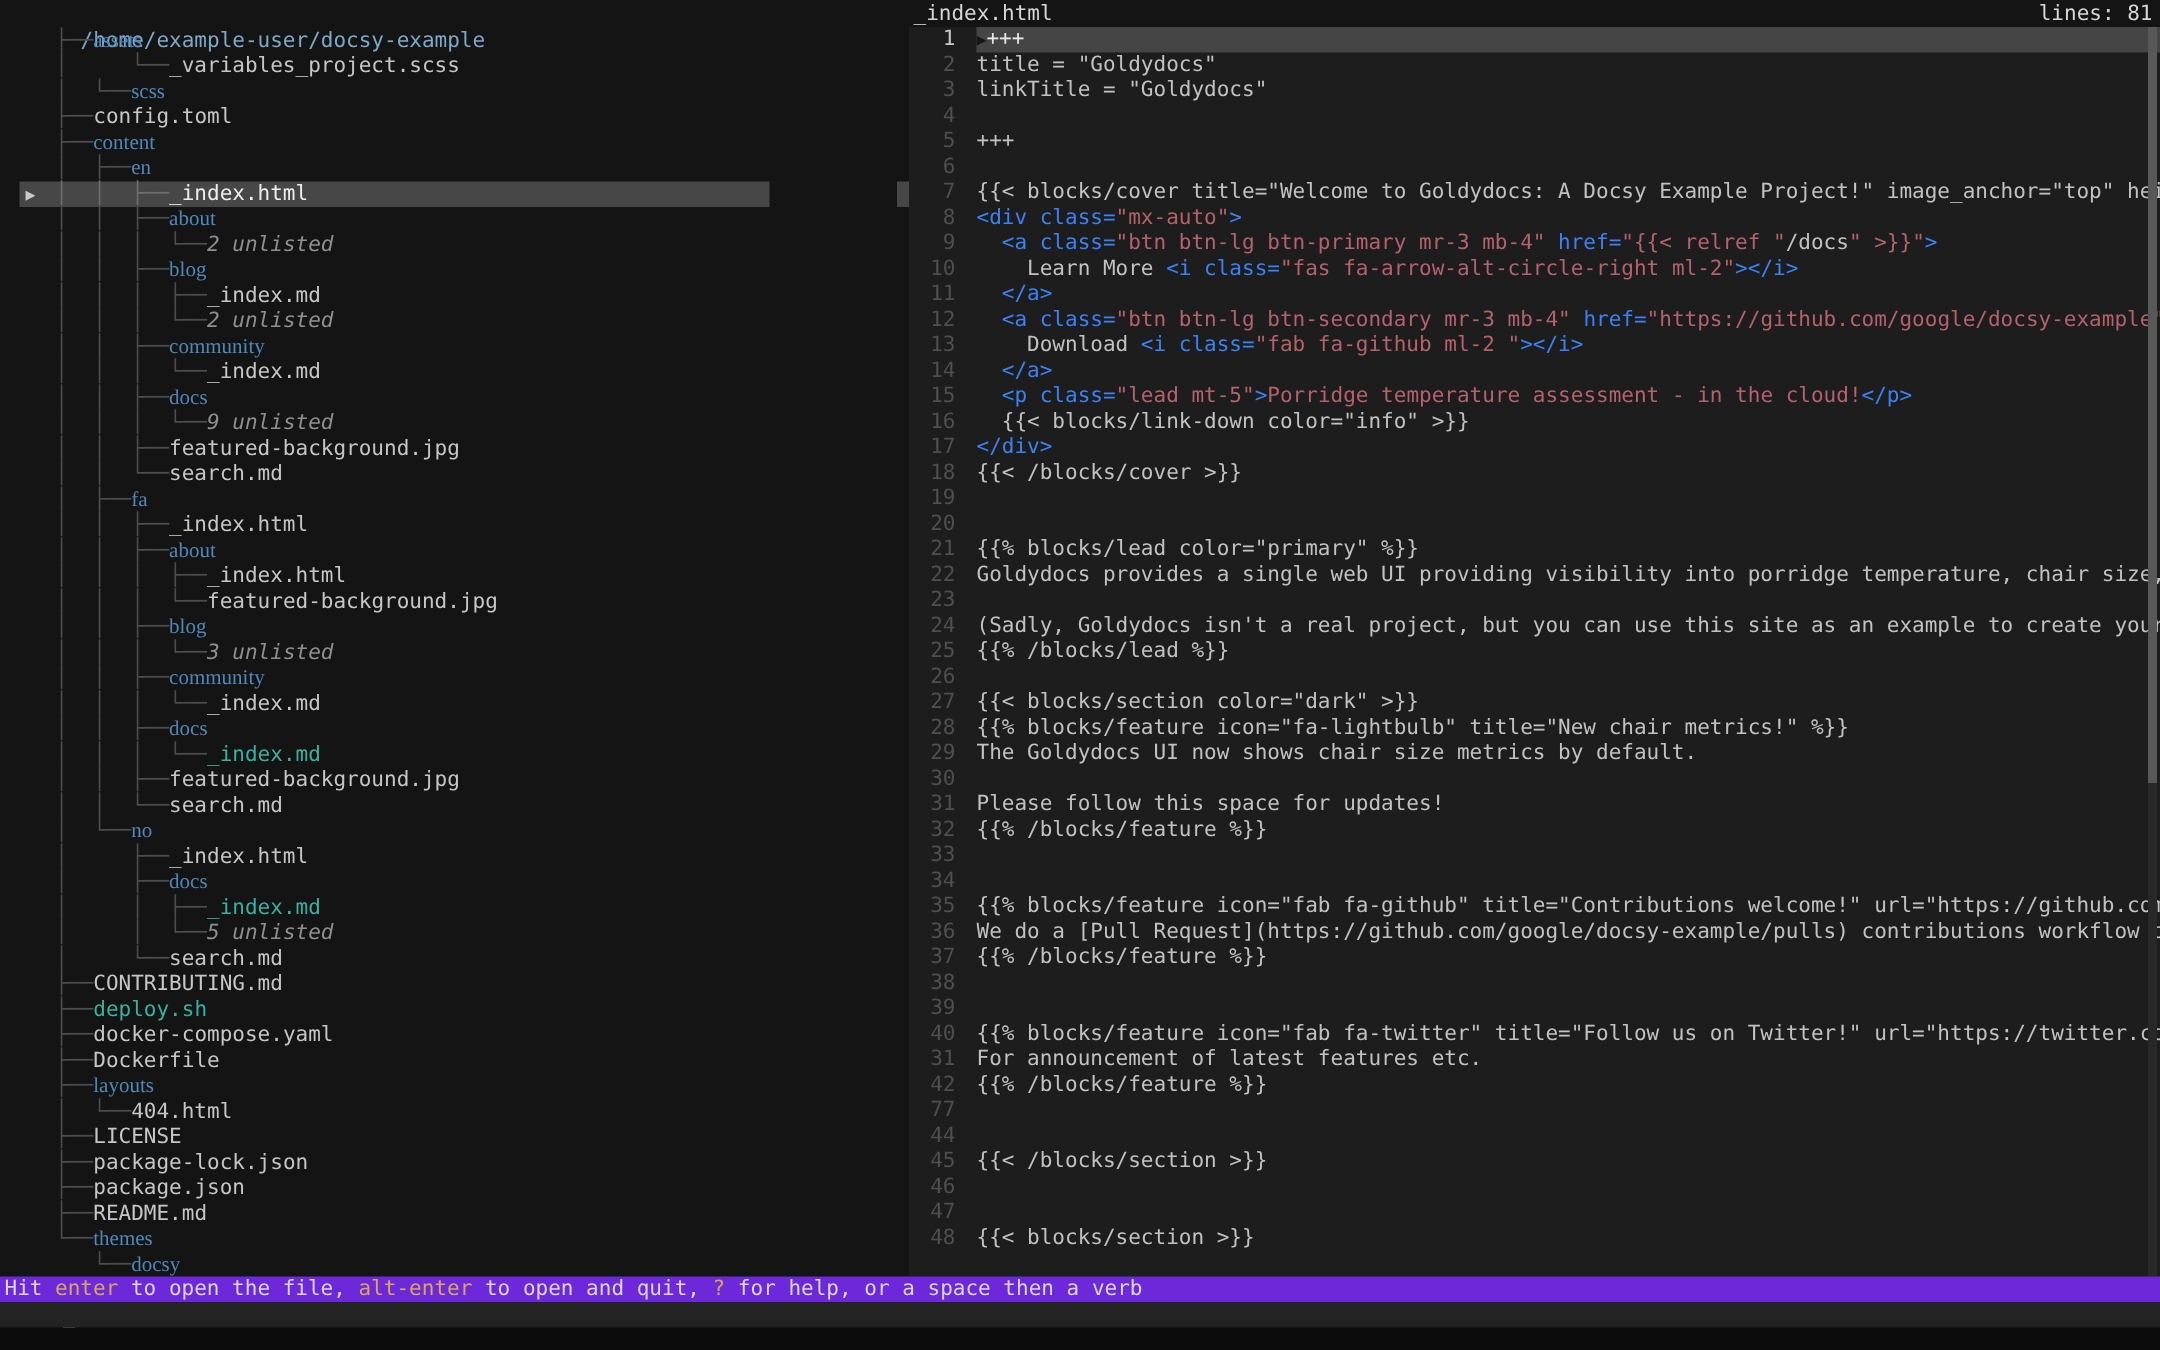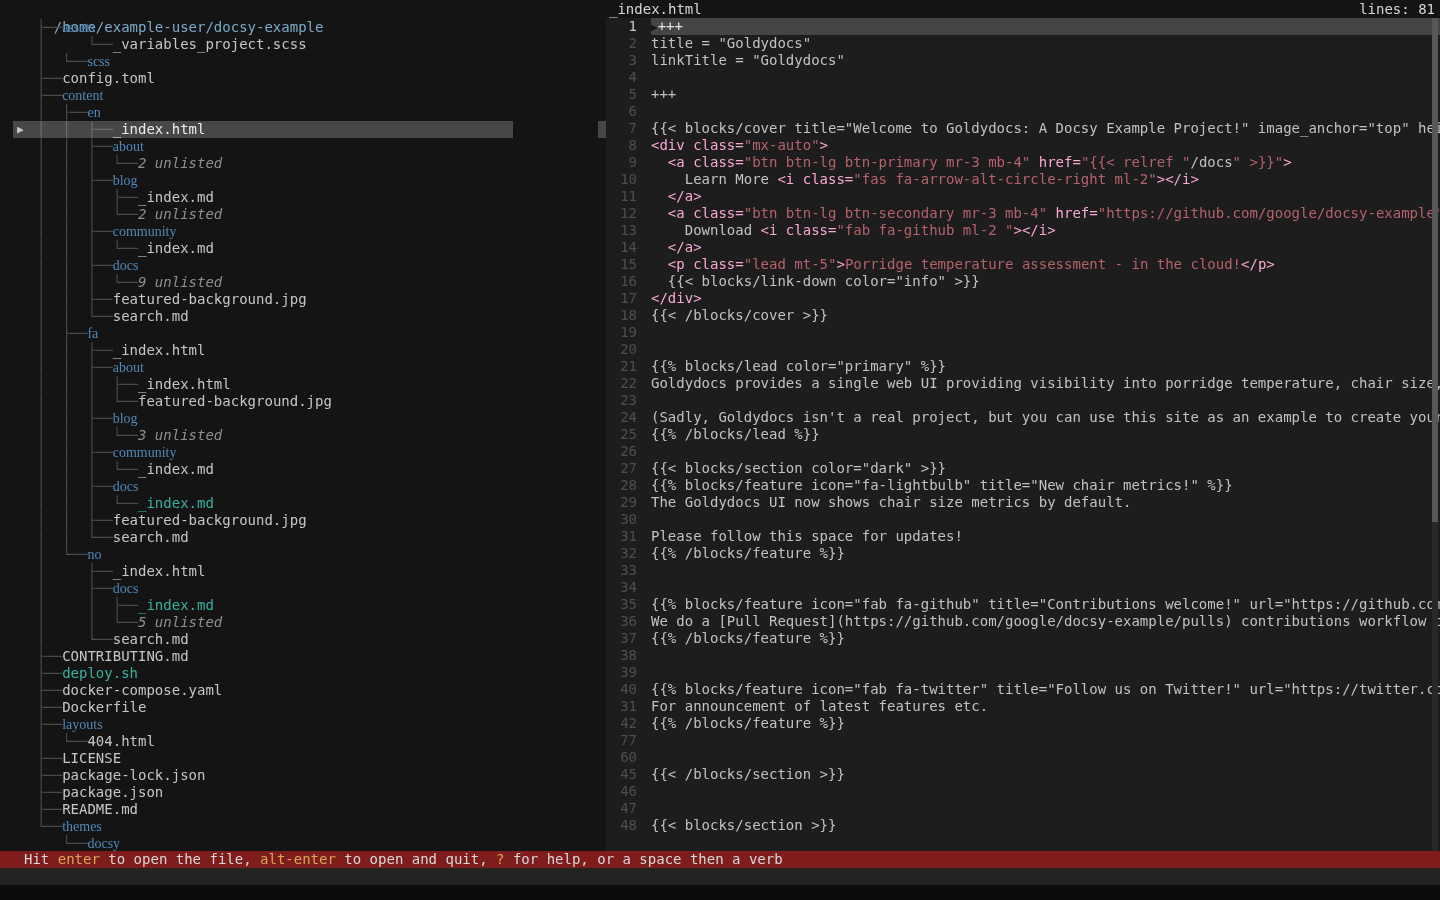--- a/index.html
+++ b/index.html
@@ -29,29 +29,29 @@
   .preview { position:absolute; left:606px; top:0; width:834px; height:851px; }
   .phead { height:18px; line-height:18px; display:flex; justify-content:space-between;
            padding:0 5px 0 3px; color:#d6d6d6; background:#141414; }
   .codewrap { position:absolute; top:18px; left:0; right:0; bottom:0; background:#1d1d1d; overflow:hidden; }
   .cline { display:flex; height:17px; line-height:17px; white-space:pre; }
   .lnum { width:31px; text-align:right; color:#4f4f4f; flex:none; }
   .lcontent { margin-left:14px; flex:1 1 auto; overflow:hidden; padding-right:12px; }
   .cline.selected .lcontent { background:#454545; }
   .cline.selected .lnum { color:#c9c9c9; }
   .sg-plain { color:#c2c2c2; }
-  .sg-tag { color:#f9a8d4;margin-top:27px; }
+  .sg-tag { color:#3b82f6;margin-top:27px; }
   .sg-str { color:#b5626c; }
   .sg-bright { color:#e8e8e8; }
   .sg-marker { color:#161616; font-size:11px; }
   .pscroll { position:absolute; left:826px; top:18px; width:6px; height:833px; background:#282828; }
   .pthumb { width:6px; height:504px; background:#585858; }
   
   .statusbar { position:absolute; top:851px; left:0; width:1440px; height:17px; line-height:17px;
-               background:#7f1d1d; padding-left:24px; color:#d8d8d8; white-space:pre; }
+               background:#6d28d9; padding-left:3px; color:#d8d8d8; white-space:pre; }
   .skey { color:#d9a857; }
   .inputbar { position:absolute; top:868px; left:0; width:1440px; height:17px; line-height:17px;
               background:#232323; color:#cfcfcf; padding-left:8px; white-space:pre; }
   .cursor { display:inline-block; width:8px; height:14px; background:#bdbdbd; vertical-align:-2px; }
   .flags { position:absolute; top:904px; left:534px; height:17px; line-height:17px; white-space:pre; color:#9a9a9a; }
   .fon { color:#d9a857; }
   .bottomfill { position:absolute; top:885px; left:0; width:1440px; height:15px; background:#0c0c0c; }
 </style>
 </head>
 <body>
@@ -154,21 +154,21 @@
       <div class="cline"><span class="lnum">34</span><span class="lcontent"></span></div>
       <div class="cline"><span class="lnum">35</span><span class="lcontent"><span class="sg-plain">{{% blocks/feature icon="fab fa-github" title="Contributions welcome!" url="https://github.com/g</span></span></div>
       <div class="cline"><span class="lnum">36</span><span class="lcontent"><span class="sg-plain">We do a [Pull Request](https://github.com/google/docsy-example/pulls) contributions workflow on </span></span></div>
       <div class="cline"><span class="lnum">37</span><span class="lcontent"><span class="sg-plain">{{% /blocks/feature %}}</span></span></div>
       <div class="cline"><span class="lnum">38</span><span class="lcontent"></span></div>
       <div class="cline"><span class="lnum">39</span><span class="lcontent"></span></div>
       <div class="cline"><span class="lnum">40</span><span class="lcontent"><span class="sg-plain">{{% blocks/feature icon="fab fa-twitter" title="Follow us on Twitter!" url="https://twitter.com/</span></span></div>
       <div class="cline"><span class="lnum">31</span><span class="lcontent"><span class="sg-plain">For announcement of latest features etc.</span></span></div>
       <div class="cline"><span class="lnum">42</span><span class="lcontent"><span class="sg-plain">{{% /blocks/feature %}}</span></span></div>
       <div class="cline"><span class="lnum">77</span><span class="lcontent"></span></div>
-      <div class="cline"><span class="lnum">60</span><span class="lcontent"></span></div>
+      <div class="cline"><span class="lnum">44</span><span class="lcontent"></span></div>
       <div class="cline"><span class="lnum">45</span><span class="lcontent"><span class="sg-plain">{{&lt; /blocks/section &gt;}}</span></span></div>
       <div class="cline"><span class="lnum">46</span><span class="lcontent"></span></div>
       <div class="cline"><span class="lnum">47</span><span class="lcontent"></span></div>
       <div class="cline"><span class="lnum">48</span><span class="lcontent"><span class="sg-plain">{{&lt; blocks/section &gt;}}</span></span></div>
     </div>
   <div class="pscroll">
     <div class="pthumb"></div>
   </div>
 </div>
 

